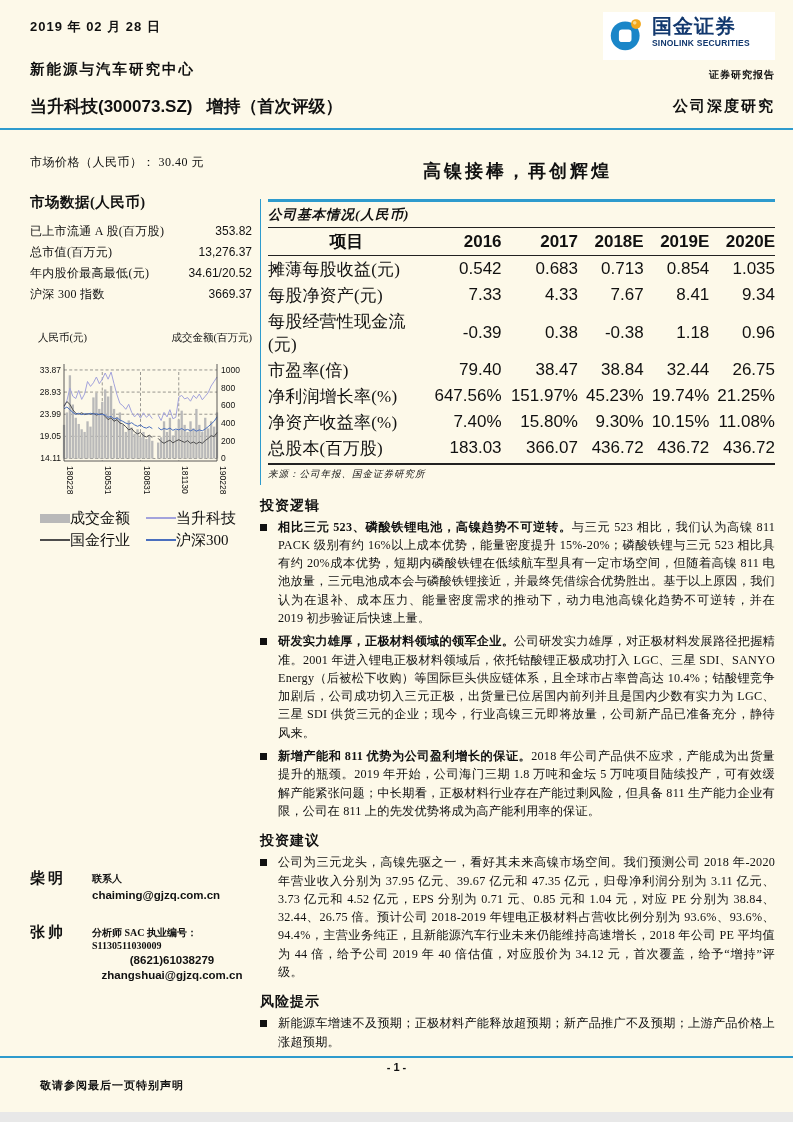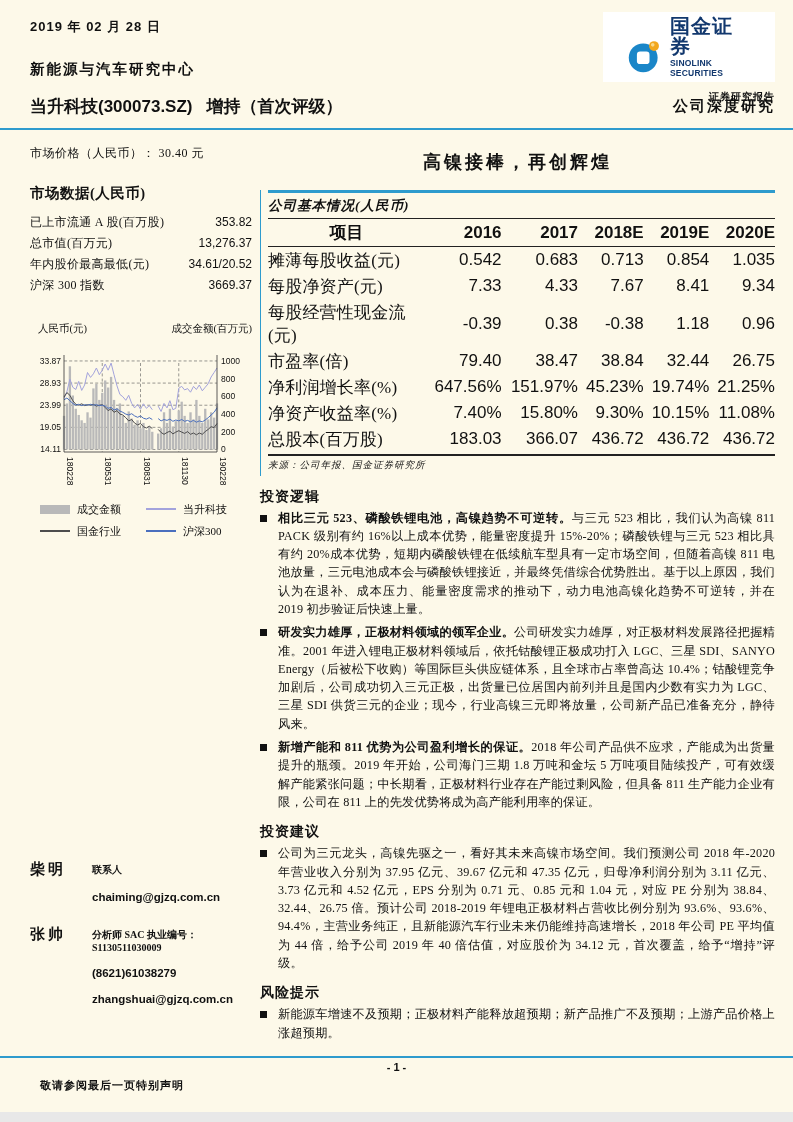--- a/index.html
+++ b/index.html
@@ -4,59 +4,59 @@
 <style>
   :root{ --accent:#2e9bcd; }
   html,body{margin:0;padding:0;}
   body{width:793px;height:1122px;background:#e8e8e8;font-family:"Liberation Serif",serif;color:#111;}
   .page{width:793px;height:1112px;background:#fdf9e9;position:relative;overflow:hidden;}
 
   
   .hdr{padding:18px 18px 0 30px;position:relative;}
   .date{font:bold 13px "Liberation Sans",sans-serif;letter-spacing:1px;}
   .logo-wrap{position:absolute;top:12px;right:18px;width:172px;text-align:right;}
-  .logo-box{background:#fff;display:flex;align-items:flex-end;gap:7px;padding:4px 24px;}
+  .logo-box{background:#fff;display:flex;align-items:flex-start;gap:7px;padding:4px 6px;}
   .brand-txt{text-align:left;color:#12386e;}
   .brand-cn{font:bold 20px "Liberation Serif",serif;line-height:1;letter-spacing:1px;}
   .brand-en{font:bold 8.5px "Liberation Sans",sans-serif;letter-spacing:.2px;margin-top:2px;}
   .report-tag{font:bold 10px "Liberation Serif",serif;margin-top:8px;letter-spacing:1px;}
   .center-name{font:bold 14.5px "Liberation Serif",serif;margin-top:24px;letter-spacing:2px;}
   .title-row{display:flex;justify-content:space-between;align-items:center;margin-top:16px;}
   .stock-title{font:bold 17px "Liberation Sans",sans-serif;}
   .stock-title .rating{margin-left:14px;}
   .report-type{font:bold 15px "Liberation Serif",serif;letter-spacing:2px;}
   .blue-rule{height:2px;background:var(--accent);margin-top:10px;}
 
   
-  .content{display:flex;padding:0 18px 0 30px;gap:8px;}
+  .content{display:flex;padding:9px 18px 0 30px;gap:8px;}
   .left{width:222px;flex:none;}
   .right{flex:1;min-width:0;}
 
   
   .price-line{font-size:12px;margin-top:15px;letter-spacing:.5px;}
   .mkt-title{font:bold 14.5px "Liberation Serif",serif;margin:22px 0 9px;letter-spacing:.5px;}
   .mrow{display:flex;justify-content:space-between;font-size:12px;line-height:21px;}
   .ml{letter-spacing:.3px;}
   .mv{font-family:"Liberation Sans",sans-serif;}
   .chart{margin-top:26px;width:222px;}
   .axis-titles{display:flex;justify-content:space-between;font-size:10.5px;margin-bottom:14px;padding-left:8px;}
   svg.pricechart{display:block;}
   .grid{stroke:#555;stroke-width:.6;stroke-dasharray:3 2.2;}
   .ax{stroke:#333;stroke-width:.8;}
   .tick{font:8.5px "Liberation Sans",sans-serif;fill:#111;}
   .ta-e{text-anchor:end;}
   .legend{display:grid;grid-template-columns:1fr 1fr;grid-auto-flow:column;grid-template-rows:repeat(2,22px);padding-left:10px;margin-top:2px;}
-  .litem{display:flex;align-items:center;gap:7px;font-size:11px;}
+  .litem{display:flex;align-items:center;font-size:15px;}
   .lbar{width:30px;height:9px;flex:none;}
   .lline{width:30px;height:2px;flex:none;}
   .contacts{margin-top:318px;}
   .contact{display:flex;gap:16px;margin-bottom:22px;}
   .cname{font:bold 15px "Liberation Serif",serif;width:46px;flex:none;letter-spacing:3px;}
   .crole{font:bold 10px "Liberation Serif",serif;margin-top:3px;}
-  .cline{font:bold 11.5px "Liberation Sans",sans-serif;margin-top:14px;color:#111;text-decoration:none;display:block;}
+  .cline{font:bold 11.5px "Liberation Sans",sans-serif;margin-top:3px;color:#111;text-decoration:none;display:block;text-align:center;}
 
   
   .main-title{text-align:center;font:bold 18px "Liberation Serif",serif;letter-spacing:3px;margin:20px 0 16px;}
   .fin-block{border-left:1px solid var(--accent);padding-left:7px;}
   .fin-inner{border-top:3px solid var(--accent);}
   .fin-title{font:bold italic 13.5px "Liberation Serif",serif;margin:0;padding:4px 0 3px;border-bottom:1px solid #222;letter-spacing:1px;}
   table.fin{width:100%;border-collapse:collapse;font-size:17px;}
   table.fin th{font-family:"Liberation Sans",sans-serif;font-weight:bold;border-bottom:1px solid #222;padding:2px 0;}
   table.fin th.lab{text-align:center;width:31%;}
   table.fin th.num{text-align:right;}

